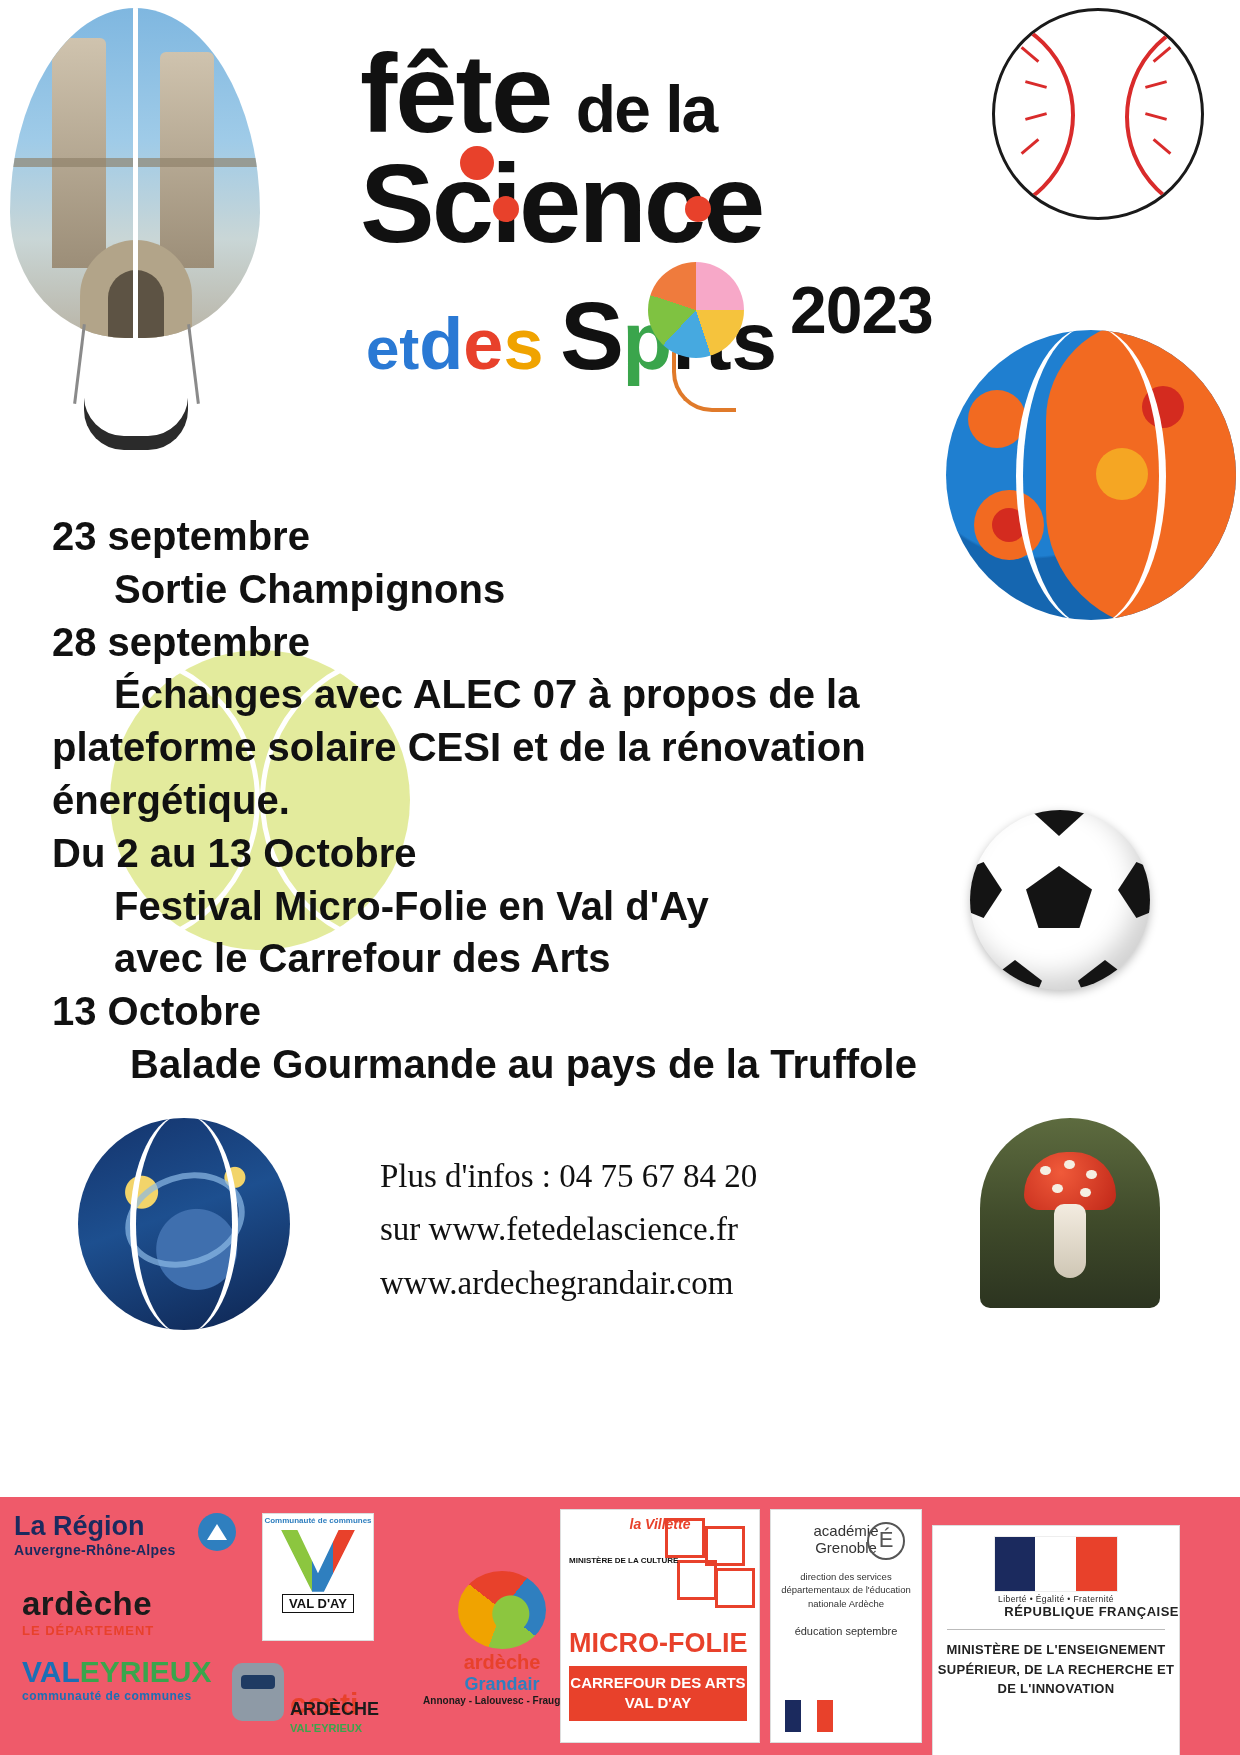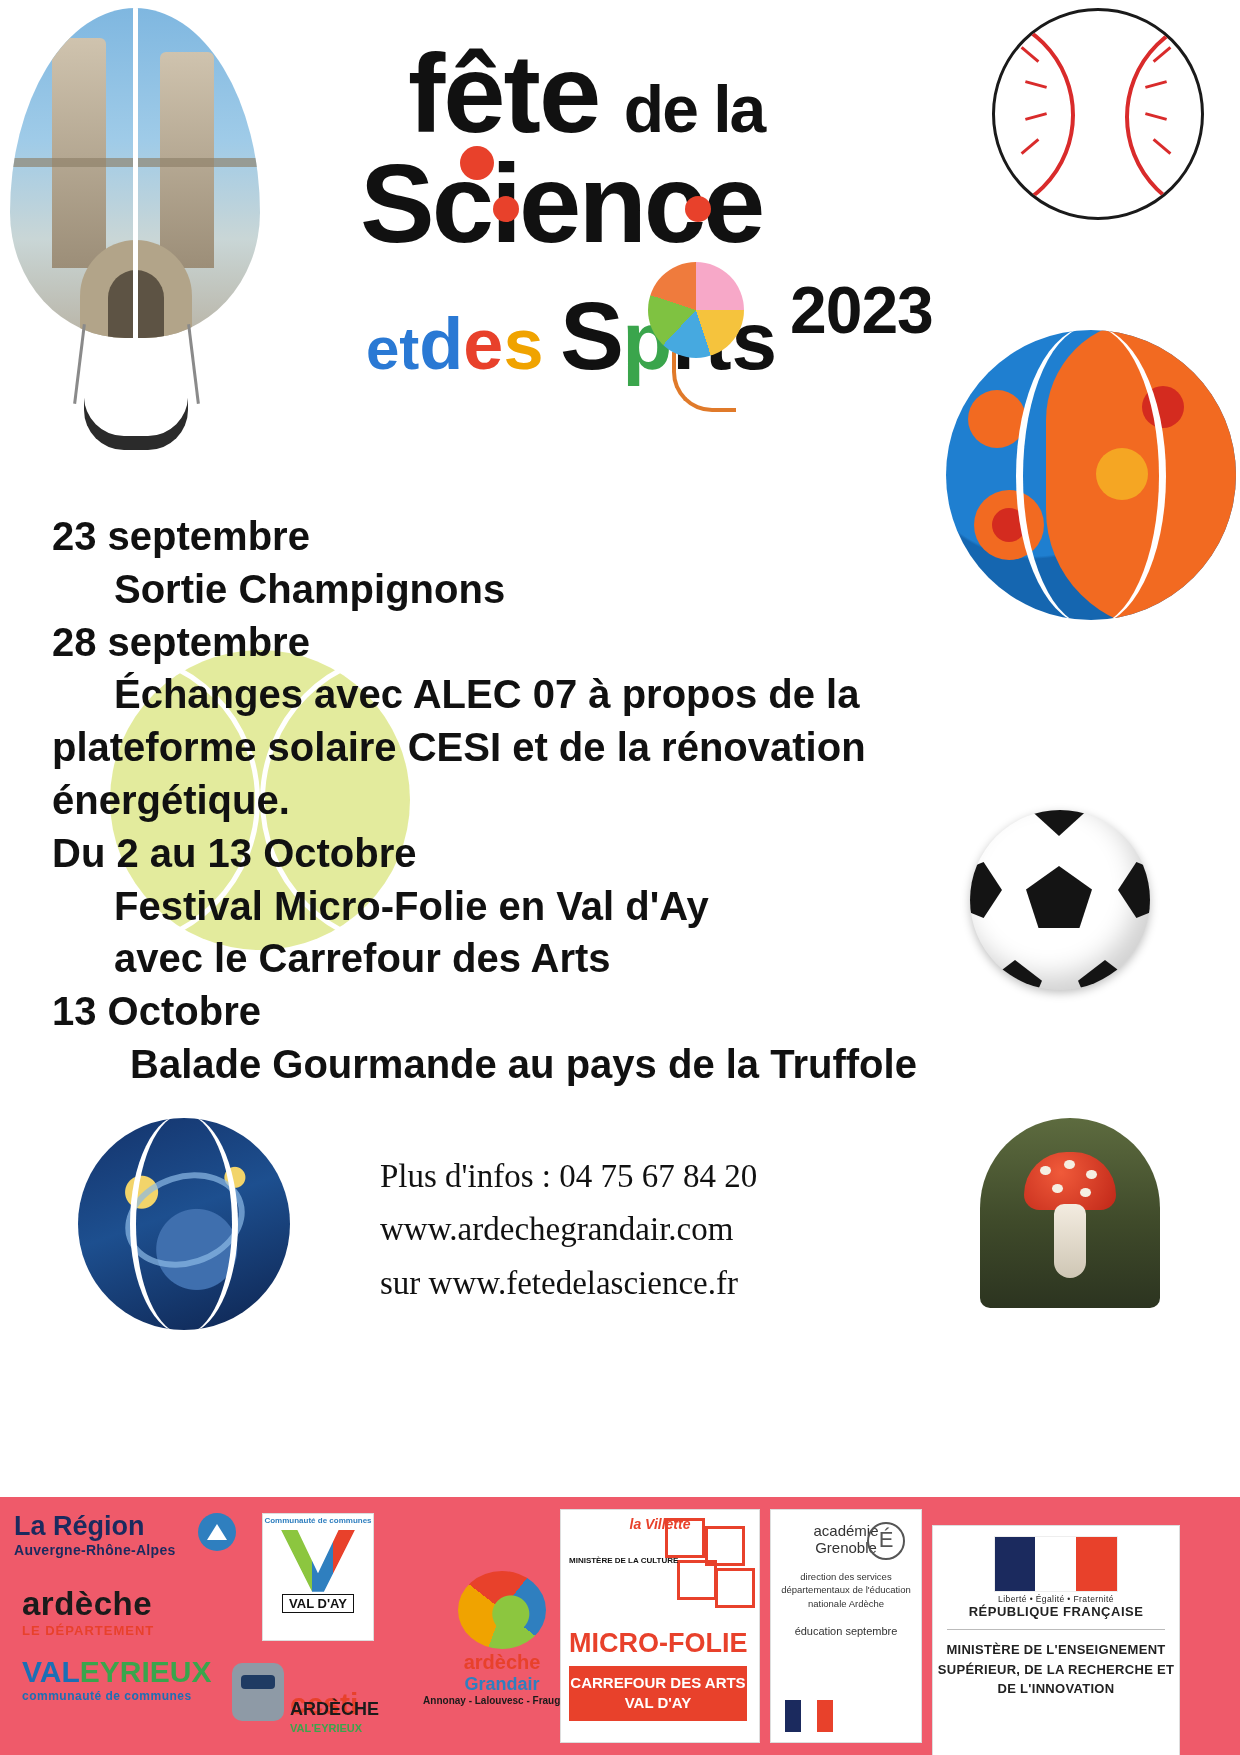--- a/index.html
+++ b/index.html
@@ -30,21 +30,20 @@
   }
   .t-line1 {
     position: absolute;
     left: 0;
     top: 18px;
     font-size: 96px;
     font-weight: 700;
     letter-spacing: -2px;
     line-height: 1;
     white-space: nowrap;
-    margin-left: 48px;
   }
   .t-line1 .big {
     font-size: 112px;
   }
   .t-line1 .sub {
     font-size: 66px;
   }
   .t-line2 {
     position: absolute;
     left: 0;
@@ -582,21 +581,21 @@
     text-align: center;
     padding-top: 8px;
   }
   .lg-ministere .flag {
     width: 122px; height: 54px;
     margin: 2px auto 2px;
     background: linear-gradient(90deg, #1b2a5e 0 33%, #fff 33% 66%, #e8412b 66% 100%);
     border: 1px solid #eee;
   }
   .lg-ministere .dev { font-size: 8.5px; color: #222; letter-spacing: .4px; }
-  .lg-ministere .rf { font-size: 13px; font-weight: 700; color: #222; letter-spacing: .5px; }
+  .lg-ministere .rf { font-size: 13px; font-weight: 700; color: #222; letter-spacing: .5px; text-align: right; }
   .lg-ministere hr { border: 0; border-top: 1px solid #bbb; margin: 10px 14px; }
   .lg-ministere .mt { font-size: 13px; font-weight: 700; color: #222; line-height: 1.5; letter-spacing: .3px; }
 </style>
 </head>
 <body>
 
 <div class="poster">
 
   <div class="balloon">
     <div class="envelope">
@@ -694,22 +693,22 @@
     <div class="prog-line">Du 2 au 13 Octobre</div>
     <div class="prog-line indent1">Festival Micro-Folie en Val d'Ay</div>
     <div class="prog-line indent1">avec le Carrefour des Arts</div>
 
     <div class="prog-line">13 Octobre</div>
     <div class="prog-line indent3">Balade Gourmande au pays de la Truffole</div>
   </div>
 
   <div class="contact">
     <div>Plus d'infos  : 04 75 67 84 20</div>
+    <div>sur www.fetedelascience.fr</div>
     <div>www.ardechegrandair.com</div>
-    <div>sur www.fetedelascience.fr</div>
   </div>
 
   <div class="logobar">
 
     <div class="lg lg-region">
       <div class="r1">La Région</div>
       <div class="r2">Auvergne-Rhône-Alpes</div>
       <div class="tri"></div>
     </div>
 

